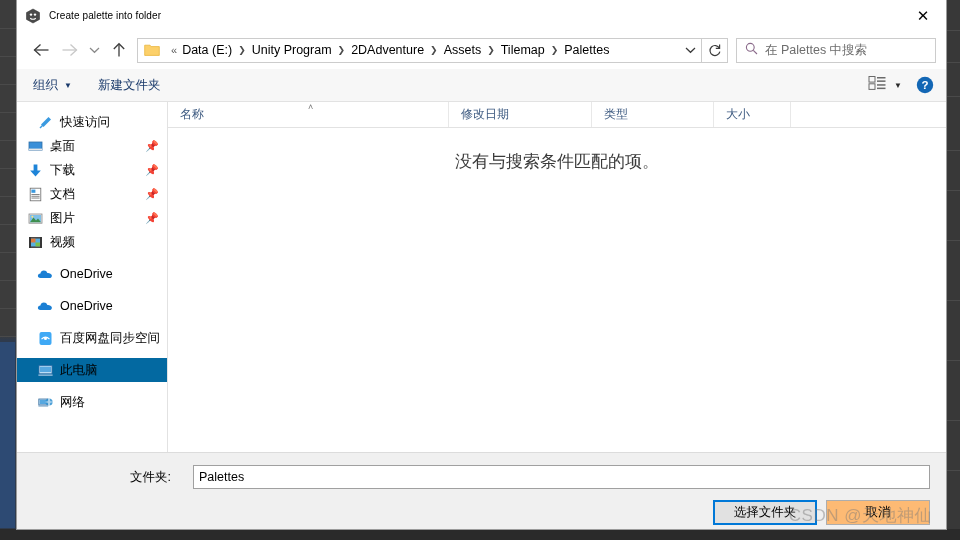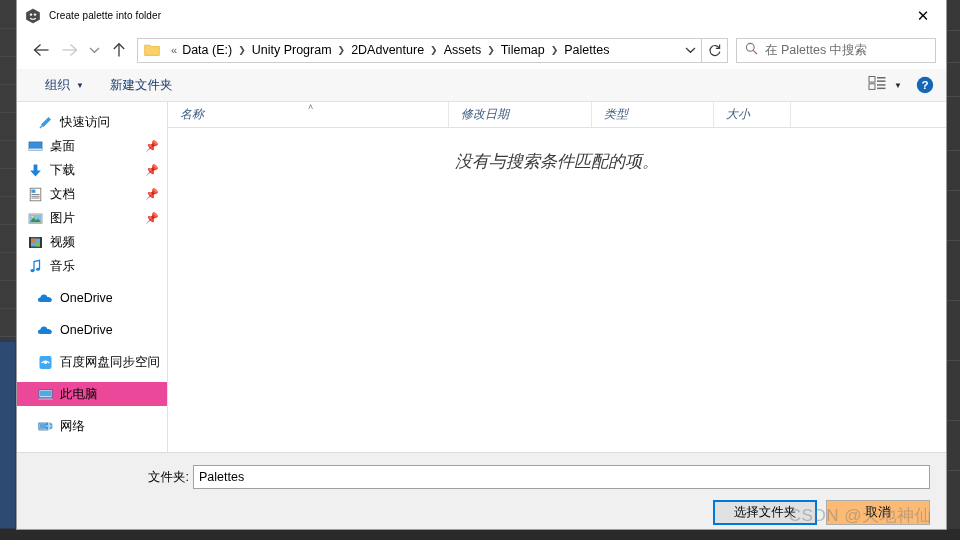--- a/index.html
+++ b/index.html
@@ -181,21 +181,21 @@
     white-space: nowrap;
   }
 
   
   .cmdbar {
     height: 32px;
     background: #f7f7f7;
     border-bottom: 1px solid #e2e2e2;
     display: flex;
     align-items: center;
-    padding-left: 28px;
+    padding-left: 16px;
     flex: 0 0 auto;
     position: relative;
   }
   .cmd-item {
     font-size: 12.5px;
     color: #1a3a6b;
     display: flex; align-items: center;
     margin-right: 26px;
   }
   .cmd-caret {
@@ -232,21 +232,21 @@
   }
   .side-item {
     height: 24px;
     display: flex;
     align-items: center;
     font-size: 12.5px;
     color: #000;
     position: relative;
     padding-right: 6px;
   }
-  .side-item.selected { background: #ec4899; }
+  .side-item.selected { background: #0369a1; }
   .side-item .sicon {
     width: 16px; height: 16px;
     margin-right: 7px;
     flex: 0 0 auto;
     display: flex; align-items: center; justify-content: center;
   }
   .lvl0 { padding-left: 20px; }
   .lvl1 { padding-left: 10px; }
   .pin {
     position: absolute;
@@ -256,21 +256,20 @@
   }
   .side-gap { height: 8px; }
 
   
   .filelist {
     flex: 1 1 auto;
     display: flex;
     flex-direction: column;
     min-width: 0;
     background: #ffffff;
-    font-style: italic;
   }
   .col-headers {
     height: 25px;
     display: flex;
     border-bottom: 1px solid #e2e2e2;
     flex: 0 0 auto;
     position: relative;
   }
   .col {
     font-size: 12px;
@@ -307,21 +306,21 @@
     position: relative;
   }
   .folder-row {
     display: flex;
     align-items: center;
     padding-top: 12px;
   }
   .folder-label {
     width: 176px;
     text-align: right;
-    padding-right: 4px;
+    padding-right: 22px;
     font-size: 12.5px;
     color: #000;
     box-sizing: border-box;
   }
   .folder-input {
     flex: 1 1 auto;
     height: 24px;
     background: #ffffff;
     border: 1px solid #a0a0a0;
     box-sizing: border-box;
@@ -588,30 +587,20 @@
               <rect x="3" y="3.6" width="9" height="7.8" fill="#58b0e0"></rect>
               <rect x="3" y="3.6" width="4.5" height="3.9" fill="#e07a3a"></rect>
               <rect x="7.5" y="7.5" width="4.5" height="3.9" fill="#7ac04a"></rect>
               <rect x="1.2" y="2" width="1.4" height="11" fill="#2a2a2a"></rect>
               <rect x="12.4" y="2" width="1.4" height="11" fill="#2a2a2a"></rect>
             </svg>
           </span>
           <span>视频</span>
         </div>
 
-        <div class="side-item lvl1">
-          <span class="sicon">
-            <svg width="15" height="15" viewBox="0 0 15 15">
-              <path d="M6 11.5 L6 2.5 L11.5 1.4 L11.5 10" stroke="#1e84d8" stroke-width="1.3" fill="none"></path>
-              <ellipse cx="4.5" cy="11.6" rx="2.1" ry="1.6" fill="#1e84d8"></ellipse>
-              <ellipse cx="10" cy="10.2" rx="2" ry="1.5" fill="#1e84d8"></ellipse>
-            </svg>
-          </span>
-          <span>音乐</span>
-        </div>
 
         <div class="side-gap"></div>
 
         <div class="side-item lvl0">
           <span class="sicon">
             <svg width="16" height="12" viewBox="0 0 16 12">
               <path d="M3.5 10 Q0.6 10 0.9 7.6 Q1.2 5.6 3.4 5.6 Q3.9 2.6 6.9 2.6 Q9.6 2.6 10.4 5 Q13 4.6 14.4 6.6 Q15.8 8.6 13.4 10 Z" fill="#1a7fd4"></path>
             </svg>
           </span>
           <span>OneDrive</span>

